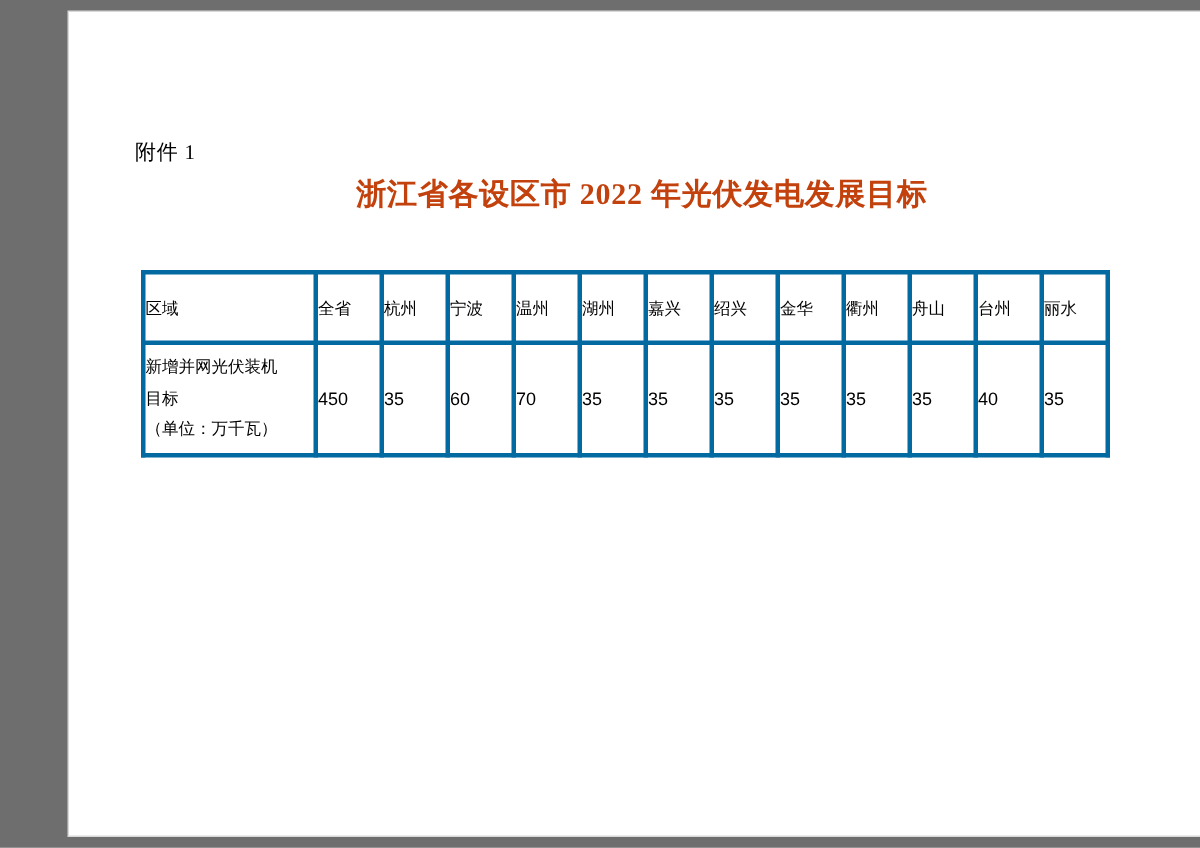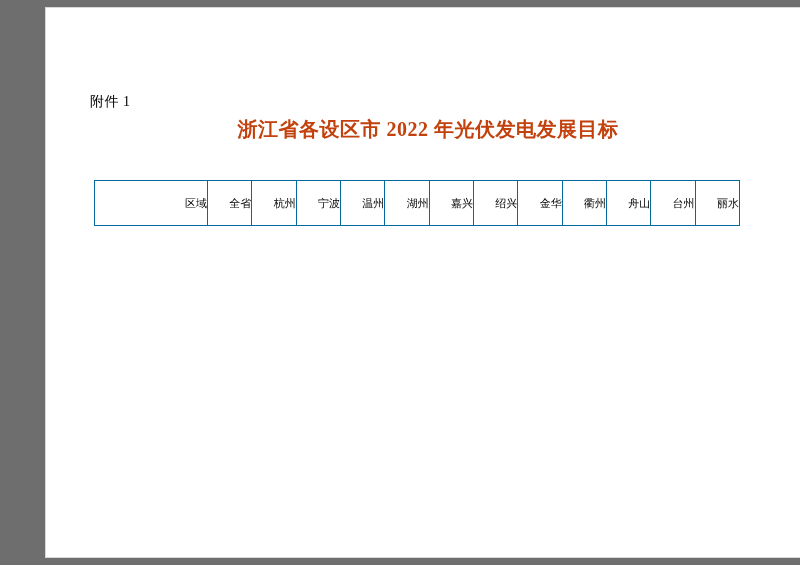--- a/index.html
+++ b/index.html
@@ -49,22 +49,22 @@
     left: 48px;
     top: 172px;
     width: 646px;
   }
   table.goals {
     border-collapse: collapse;
     width: 646px;
     table-layout: fixed;
   }
   table.goals td, table.goals th {
-    border: 1px solid #0369a1;
-    text-align: right;
+    border: 3px solid #0369a1;
+    text-align: left;
     vertical-align: middle;
     font-size: 11px;
     font-family: "Liberation Sans", sans-serif;
     color: #000;
     padding: 0;
   }
   table.goals thead td {
     height: 44px;
   }
   .col-head {
@@ -105,17 +105,36 @@
           <td>嘉兴</td>
           <td>绍兴</td>
           <td>金华</td>
           <td>衢州</td>
           <td>舟山</td>
           <td>台州</td>
           <td>丽水</td>
         </tr>
       </thead>
       <tbody>
+        <tr>
+          <td class="col-head row-head">
+            <span class="ln">新增并网光伏装机</span>
+            <span class="ln">目标</span>
+            <span class="ln indent">（单位：万千瓦）</span>
+          </td>
+          <td class="val">450</td>
+          <td class="val">35</td>
+          <td class="val">60</td>
+          <td class="val">70</td>
+          <td class="val">35</td>
+          <td class="val">35</td>
+          <td class="val">35</td>
+          <td class="val">35</td>
+          <td class="val">35</td>
+          <td class="val">35</td>
+          <td class="val">40</td>
+          <td class="val">35</td>
+        </tr>
       </tbody>
     </table>
   </div>
 
 </div>
 
 </body></html>

